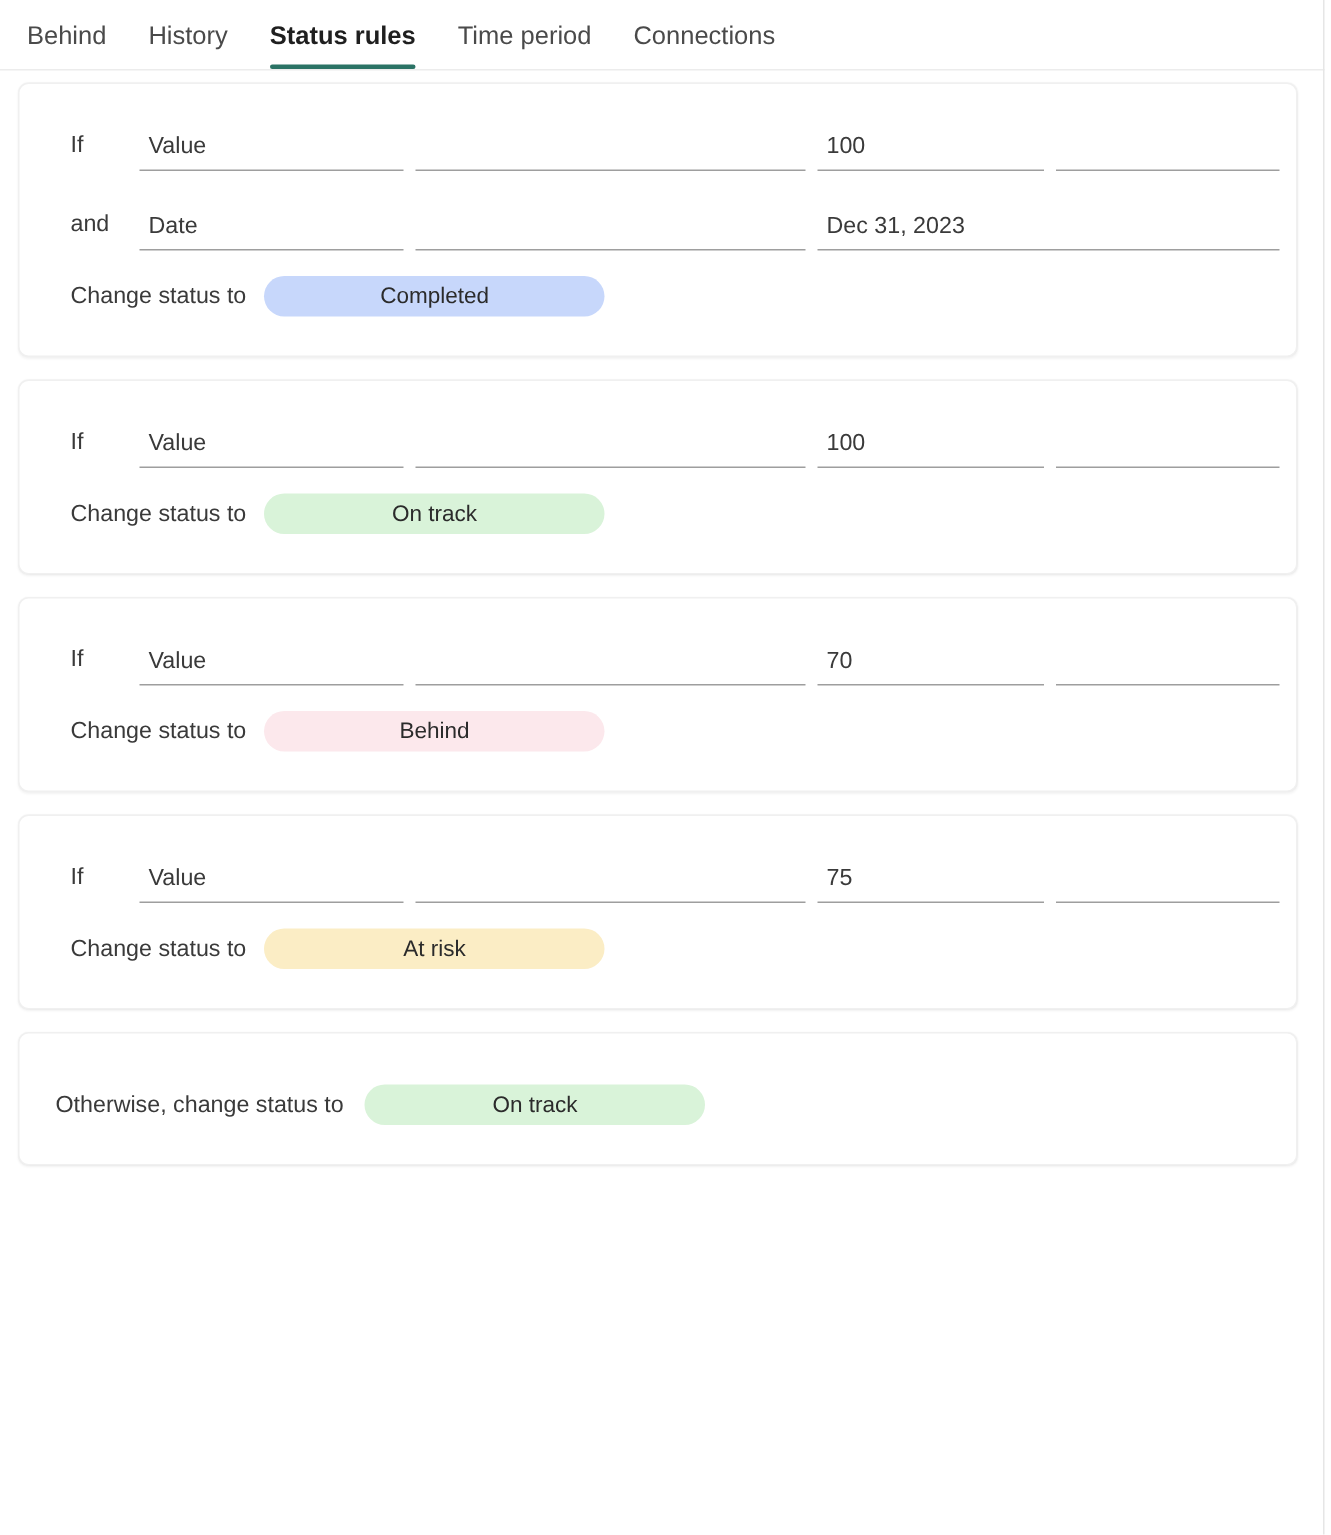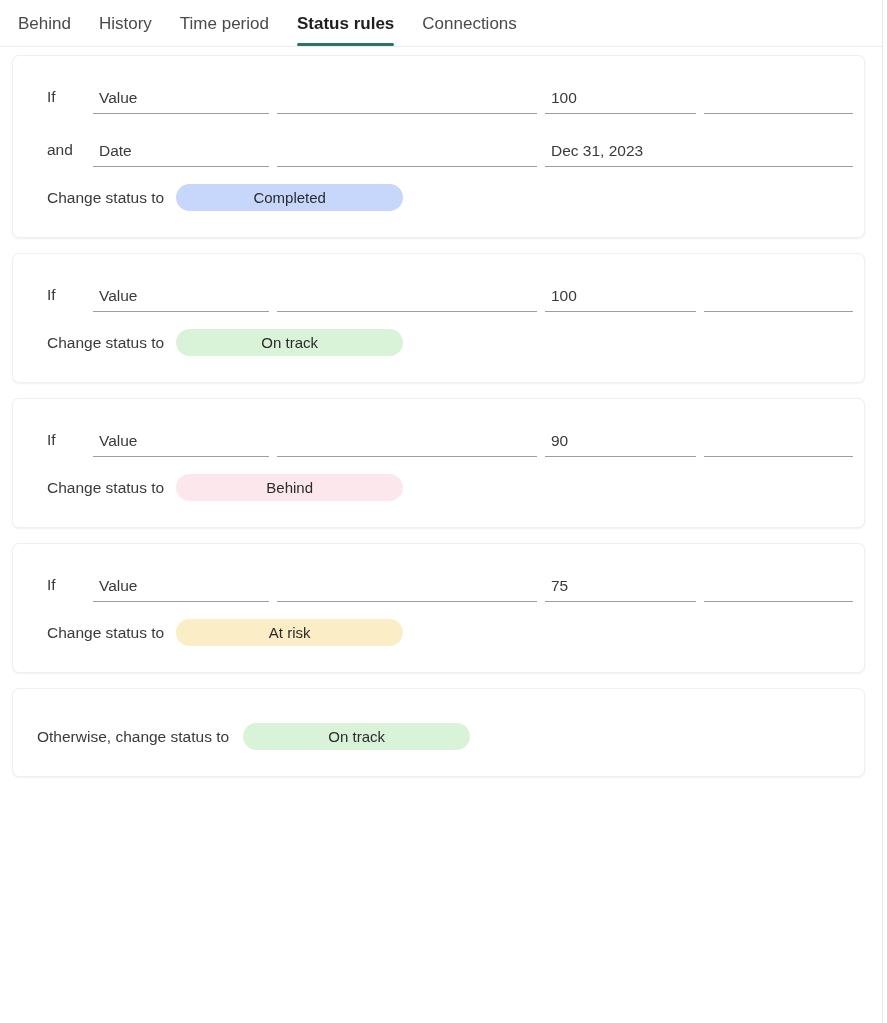--- a/index.html
+++ b/index.html
@@ -187,27 +187,27 @@
   <div class="panel-edge"></div>
 
 
   <div class="tabs">
     <div class="tab">
       <span>Behind</span>
     </div>
     <div class="tab">
       <span>History</span>
     </div>
-    <div class="tab">
-      <span>Time period</span>
-    </div>
     <div class="tab active" style="--accent: #2b7365;">
       <span>Status rules</span>
     </div>
     <div class="tab">
+      <span>Time period</span>
+    </div>
+    <div class="tab">
       <span>Connections</span>
     </div>
   </div>
   <div class="tabs-divider"></div>
 
   <div class="content">
 
     <div class="rule-card">
       <div class="cond-row">
         <div class="cond-kw">If</div>
@@ -240,21 +240,21 @@
         <div class="status-label">Change status to</div>
         <div class="status-pill" style="background: rgb(217, 243, 217);">On track</div>
       </div>
     </div>
 
     <div class="rule-card">
       <div class="cond-row">
         <div class="cond-kw">If</div>
         <div class="field f-metric">Value</div>
         <div class="field f-operator"></div>
-        <div class="field f-value">90</div>
+        <div class="field f-value">70</div>
         <div class="field f-unit"></div>
       </div>
       <div class="status-row">
         <div class="status-label">Change status to</div>
         <div class="status-pill" style="background: rgb(252, 232, 236);">Behind</div>
       </div>
     </div>
 
     <div class="rule-card">
       <div class="cond-row">

